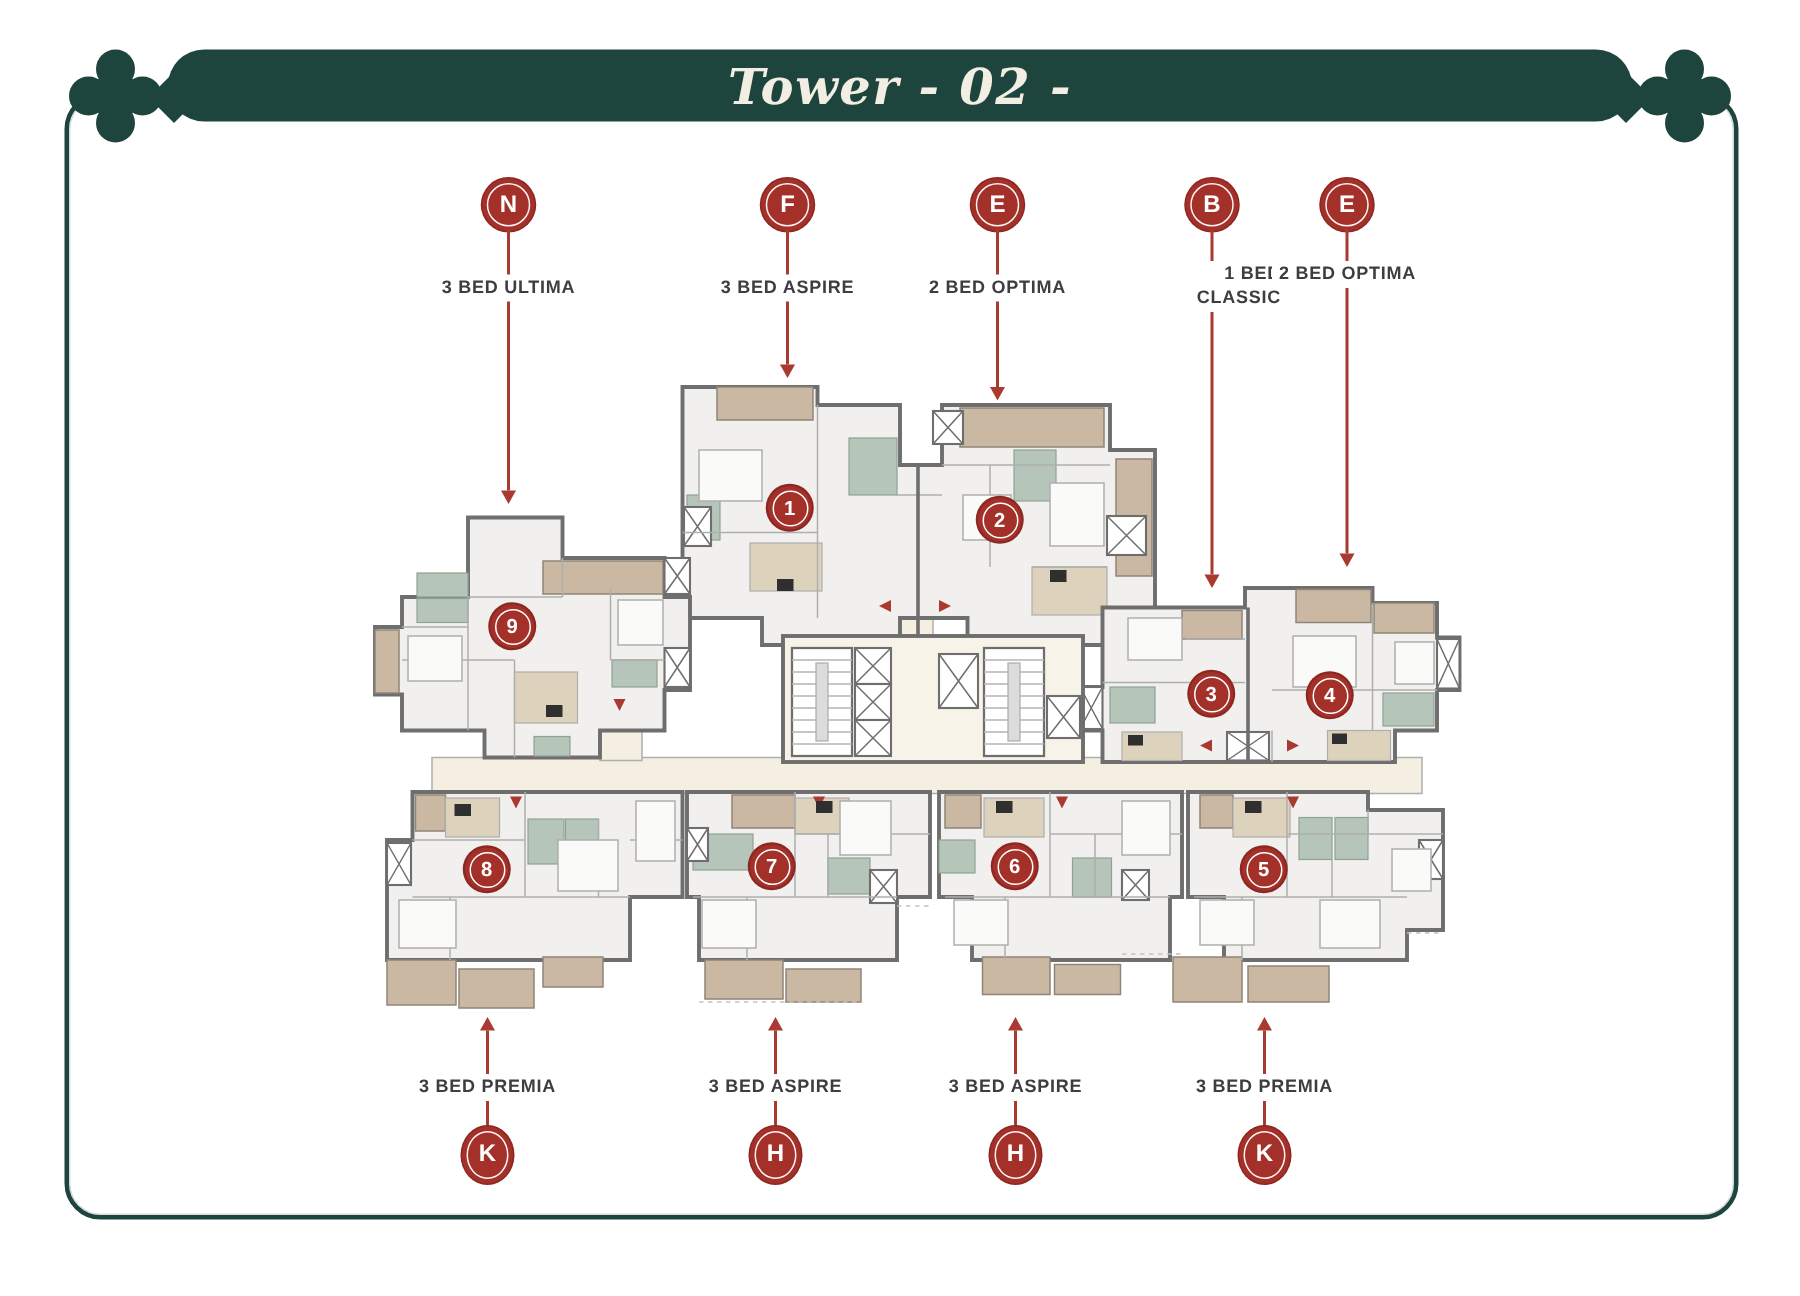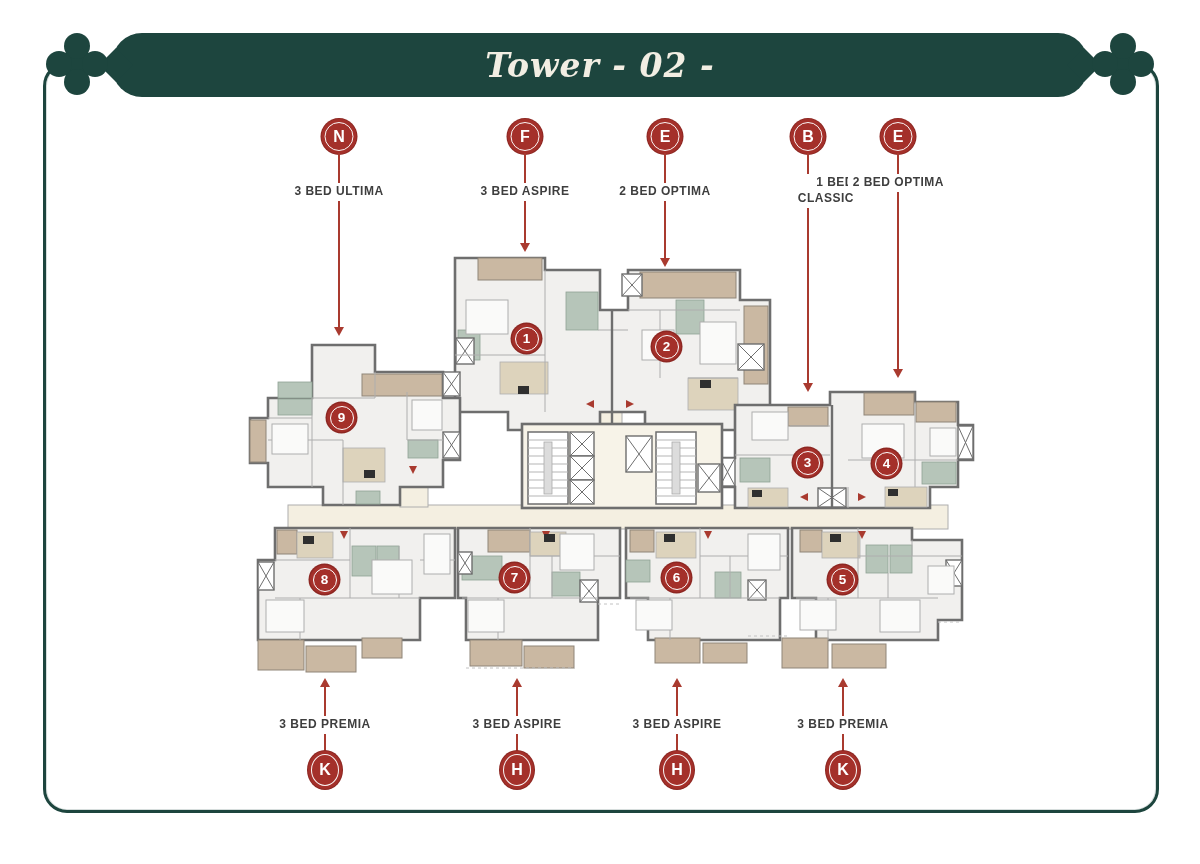--- a/index.html
+++ b/index.html
@@ -7,21 +7,21 @@
     --wall:#6e6e6e; --thin:#aeaeae; --room:#f1f0ee; --tan:#cab8a2;
     --sage:#b6c5b9; --beige:#ddd3bc; --cream:#f4efe1; --corecream:#f7f3e8;
     --title_text:#f2eee3;
   }
   html,body{margin:0;padding:0;background:#fff;}
   .page{position:relative;width:1200px;height:864px;background:#fff;overflow:hidden;
         font-family:"Liberation Sans",sans-serif;}
   .border-frame{position:absolute;left:43px;top:62px;width:1110px;height:745px;
         border:3px solid var(--green);border-radius:24px;
         box-shadow:inset 0 0 0 1px rgba(29,69,62,.18);}
-  .header-bar{position:absolute;left:112px;top:33px;width:976px;height:64px;
+  .header-bar{position:absolute;left:112px;top:33px;width:976px;height:48px;
         background:var(--green);border-radius:30px;display:flex;align-items:center;
         justify-content:center;z-index:3;}
   .header-bar::before,.header-bar::after{content:"";position:absolute;top:20px;width:24px;height:24px;
         background:var(--green);transform:rotate(45deg);}
   .header-bar::before{left:-8px;} .header-bar::after{right:-8px;}
   .title{color:var(--title_text);font-family:"DejaVu Serif",serif;font-style:italic;
         display:flex;align-items:baseline;}
   .title-main{font-weight:700;font-size:33px;letter-spacing:1px;}
   .title-accent{font-weight:400;font-size:31px;margin-left:12px;}
   .quatrefoil{position:absolute;top:32px;width:64px;height:64px;z-index:4;}

